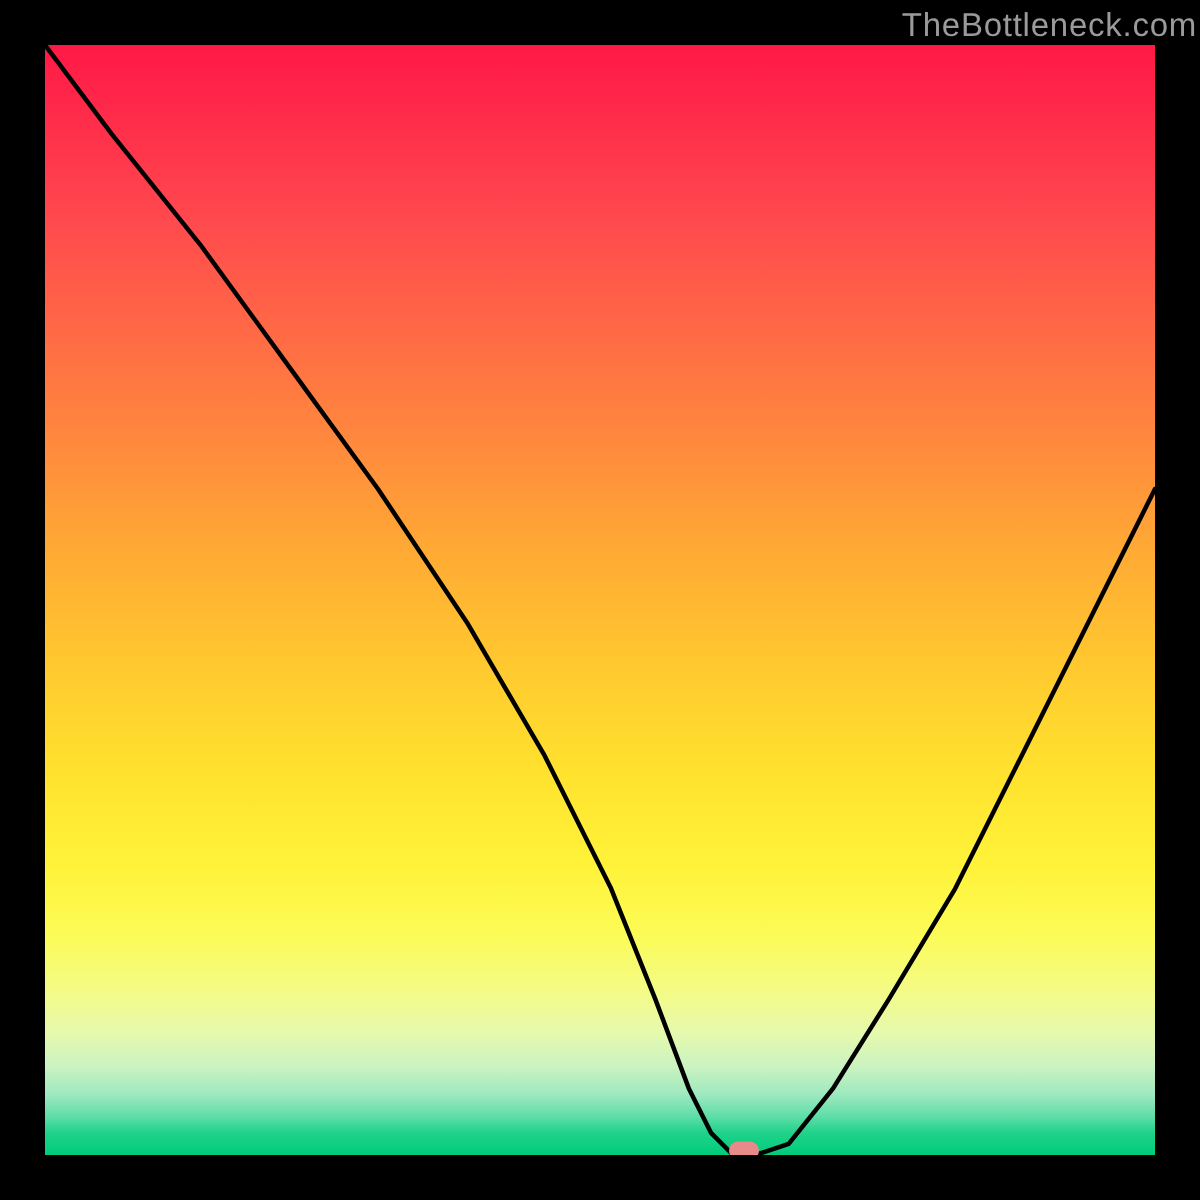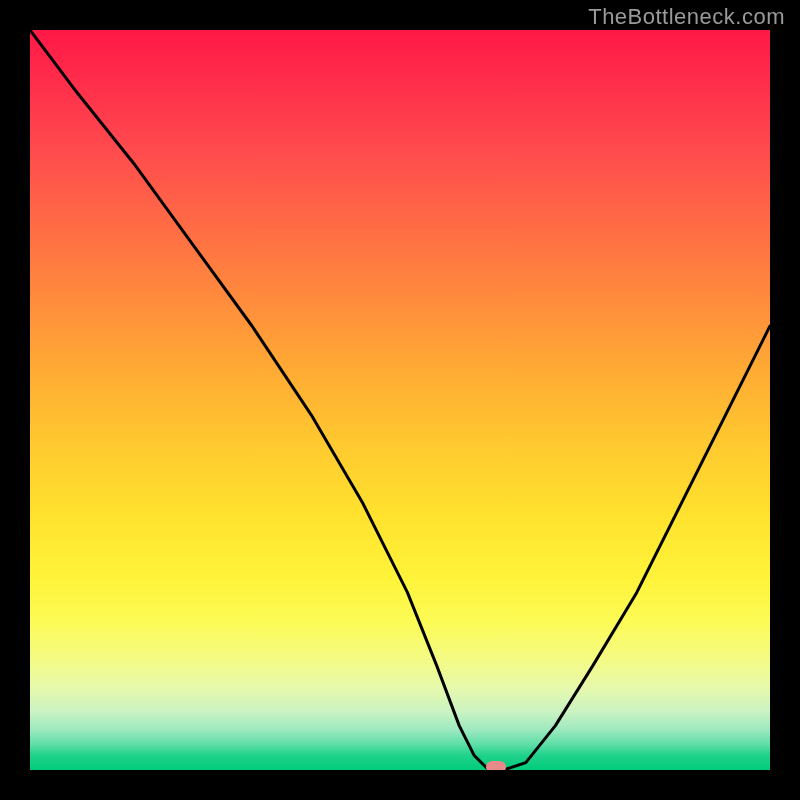--- a/index.html
+++ b/index.html
@@ -13,21 +13,21 @@
   }
   .frame {
     position: relative;
     width: 800px;
     height: 800px;
     background: #000;
   }
   .watermark {
     position: absolute;
     top: 4px;
-    right: 15px;
+    right: 2px;
     color: #9a9a9a;
     font-size: 22px;
     font-weight: 500;
     letter-spacing: 0.5px;
     z-index: 20;
     user-select: none;
   }
   .plot-area {
     position: absolute;
     left: 30px;

